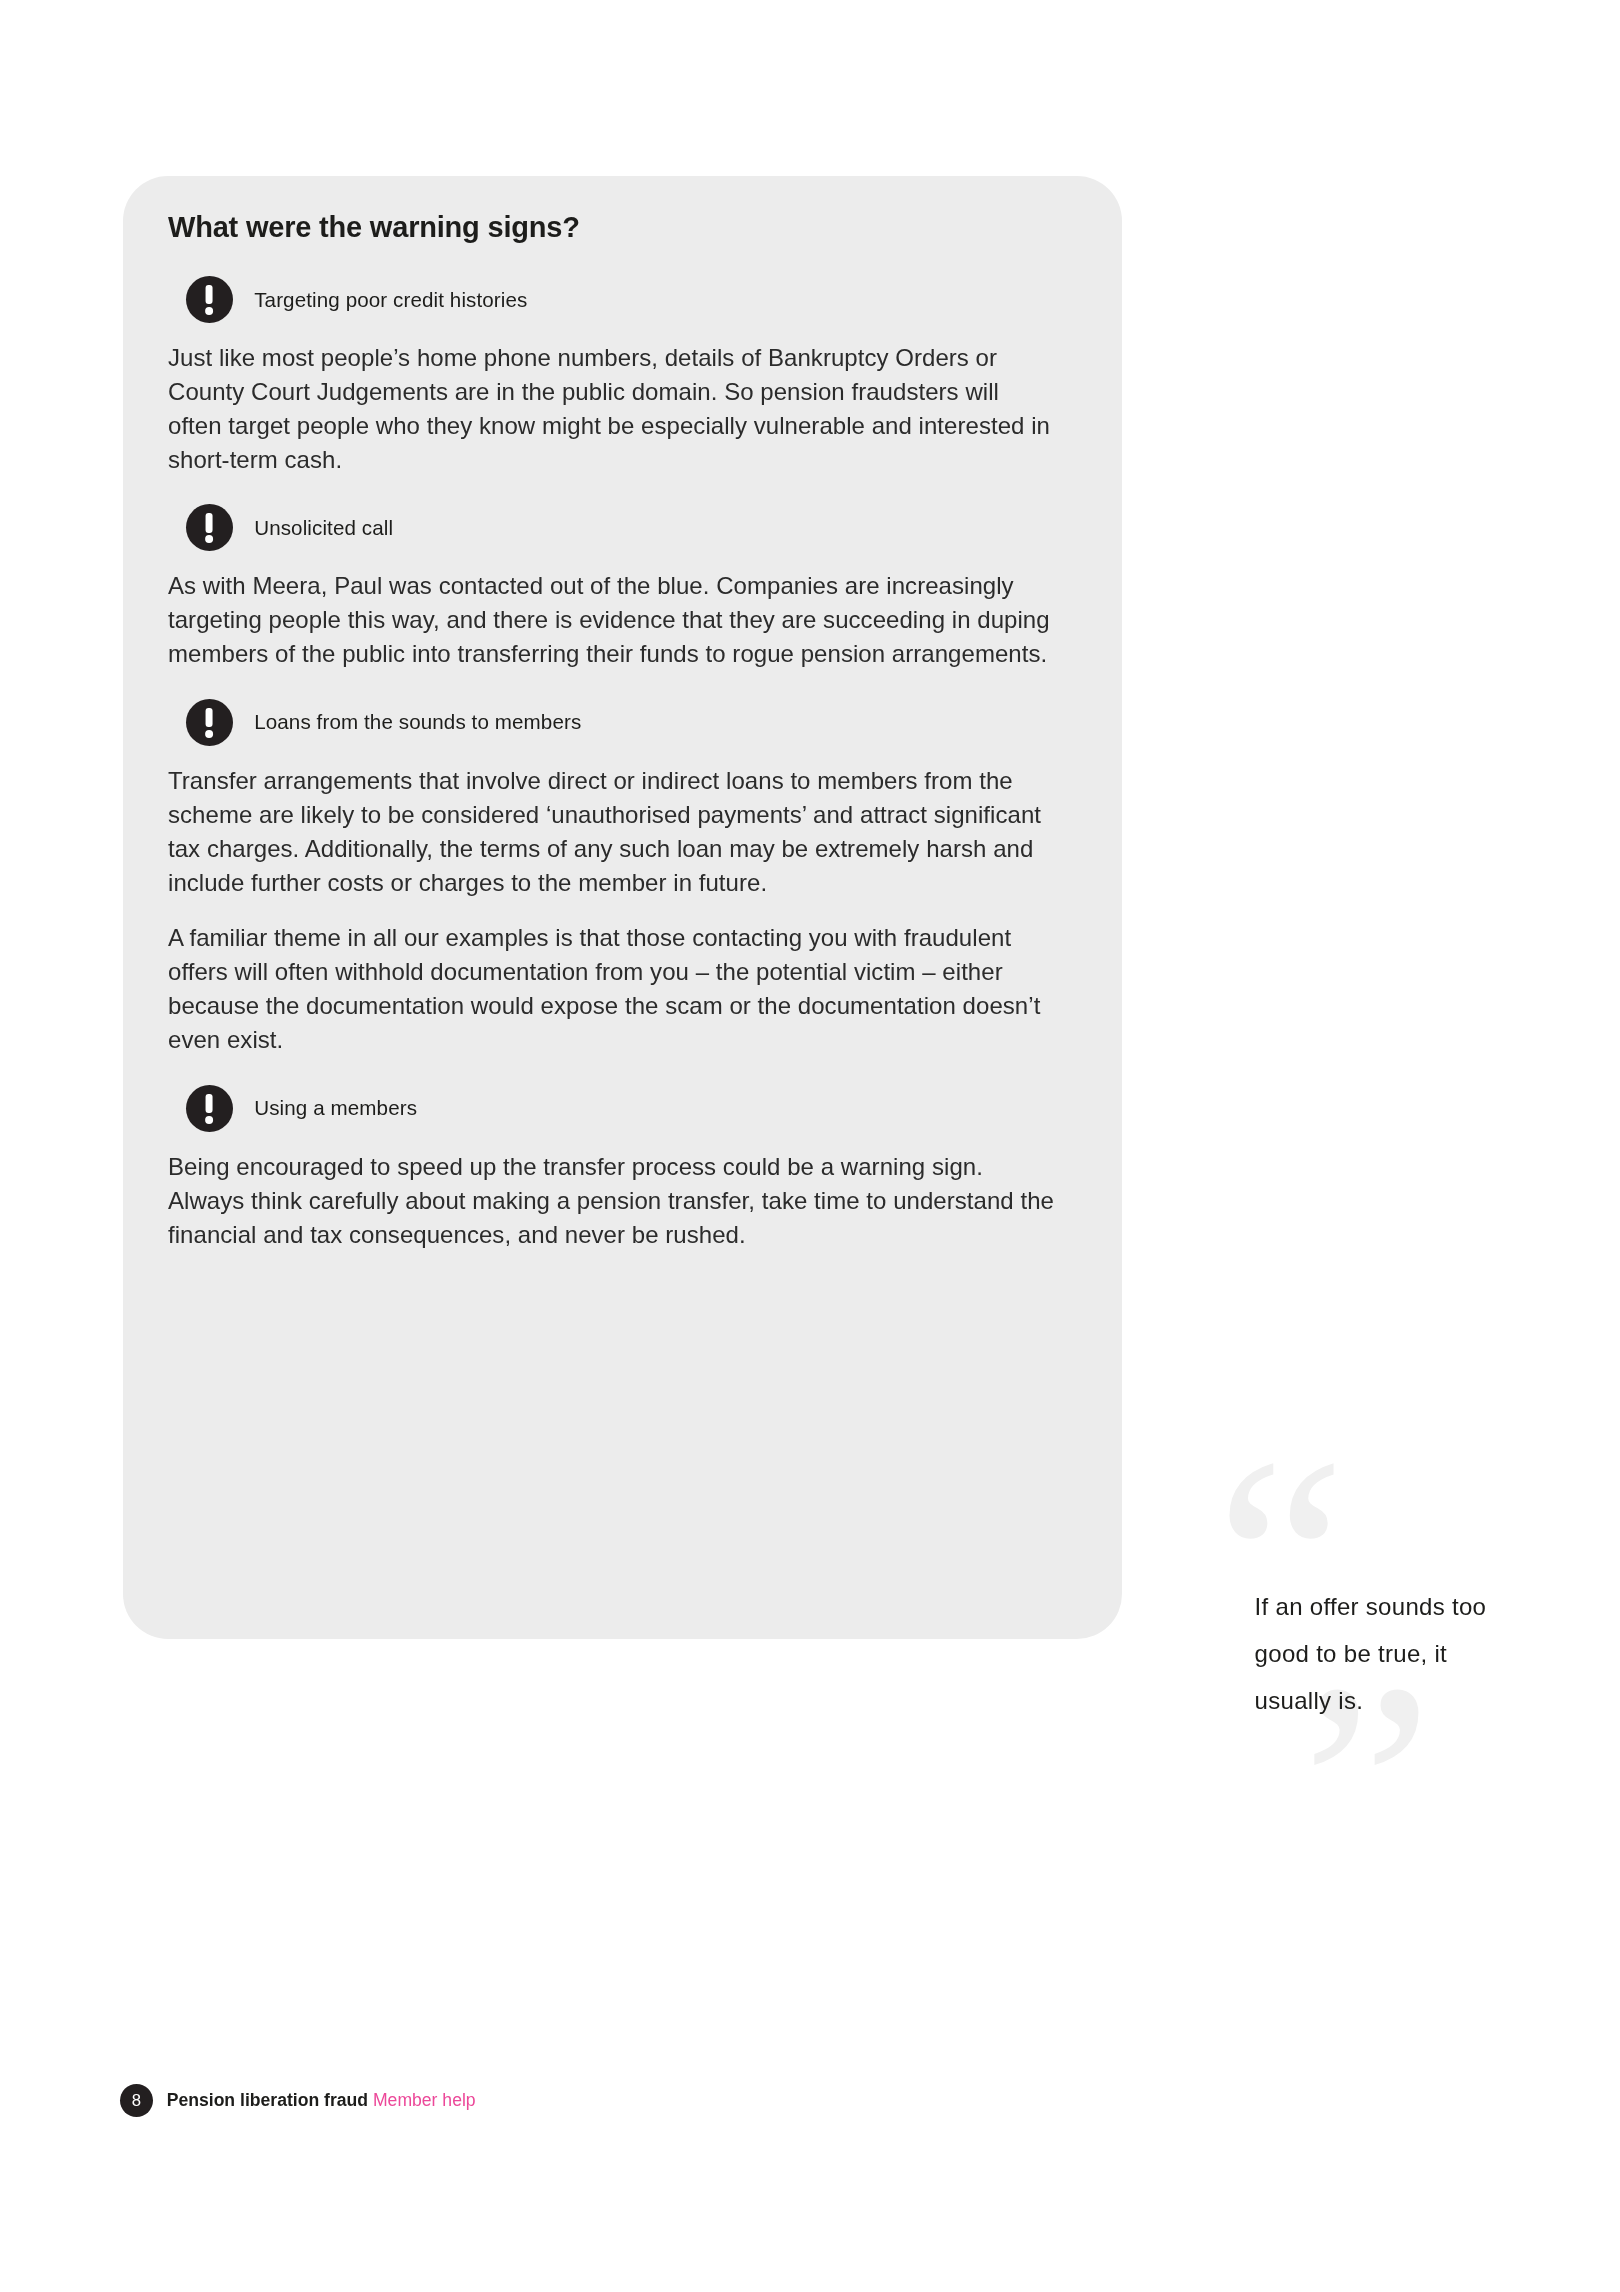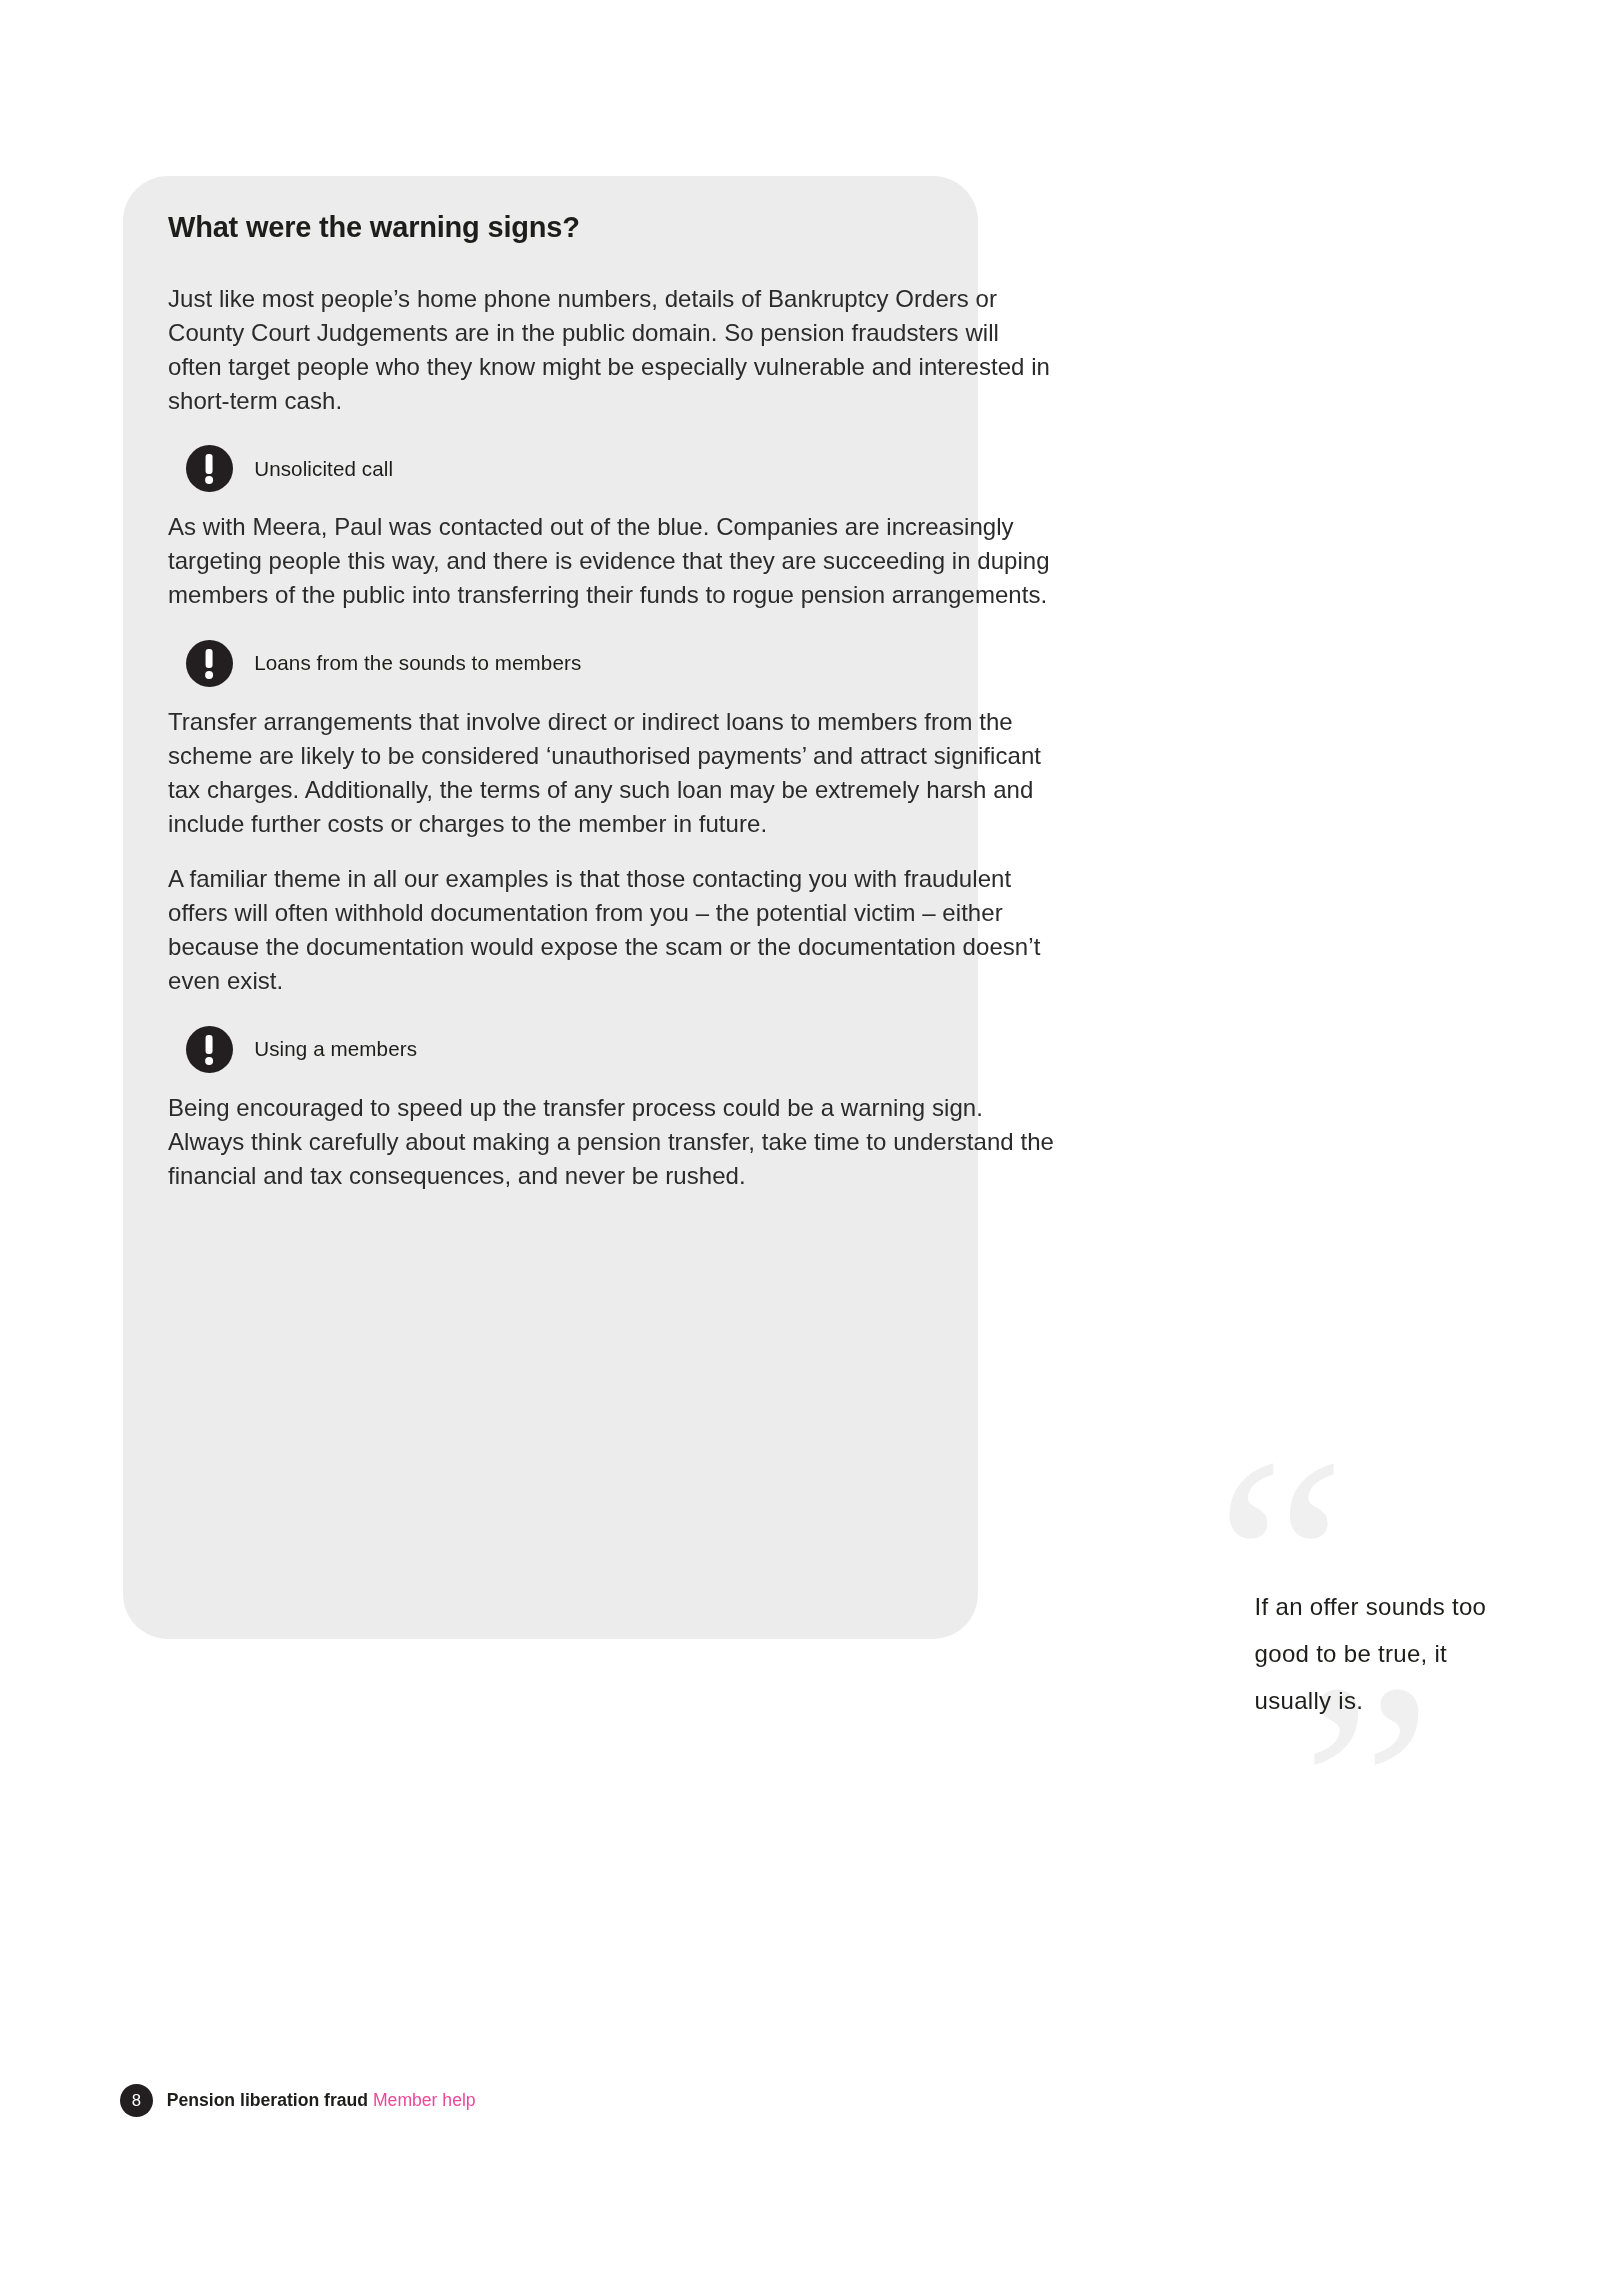--- a/index.html
+++ b/index.html
@@ -14,21 +14,21 @@
     position: relative;
     overflow: hidden;
     -webkit-font-smoothing: antialiased;
   }
 
   
   .card {
     position: absolute;
     left: 123px;
     top: 176px;
-    width: 855px;
+    width: 999px;
     height: 1463px;
     background: #ececec;
     border-radius: 45px;
     box-sizing: border-box;
     padding: 0;
   }
 
   .card-heading {
     position: absolute;
     left: 45px;
@@ -176,20 +176,27 @@
 </head>
 <body>
 
 <div class="card">
 
   <div class="card-heading">What were the warning signs?</div>
 
   <div class="signs">
 
     <div class="sign-block">
+      <div class="sign-head">
+        <div class="warn-icon">
+          <div class="bang-bar"></div>
+          <div class="bang-dot"></div>
+        </div>
+        <div class="sign-label">Targeting poor credit histories</div>
+      </div>
       <div class="sign-body">Just like most people’s home phone numbers, details of Bankruptcy Orders or County Court Judgements are in the public domain. So pension fraudsters will often target people who they know might be especially vulnerable and interested in short-term cash.</div>
     </div>
 
     <div class="sign-block">
       <div class="sign-head">
         <div class="warn-icon">
           <div class="bang-bar"></div>
           <div class="bang-dot"></div>
         </div>
         <div class="sign-label">Unsolicited call</div>

